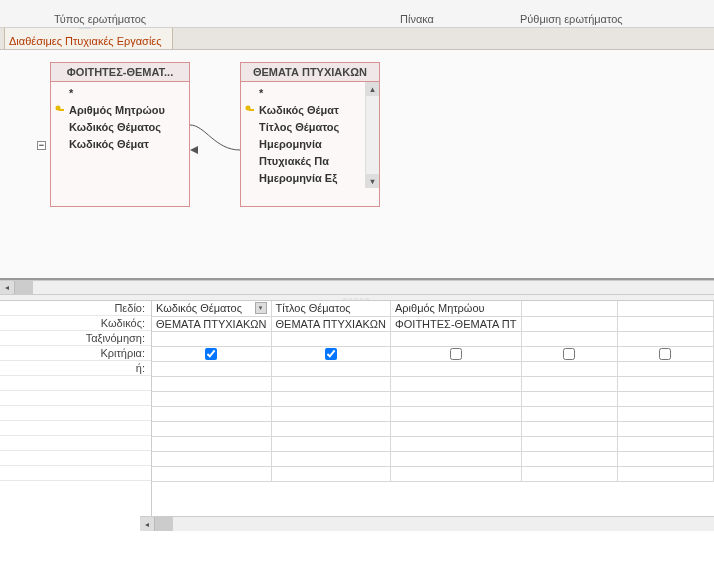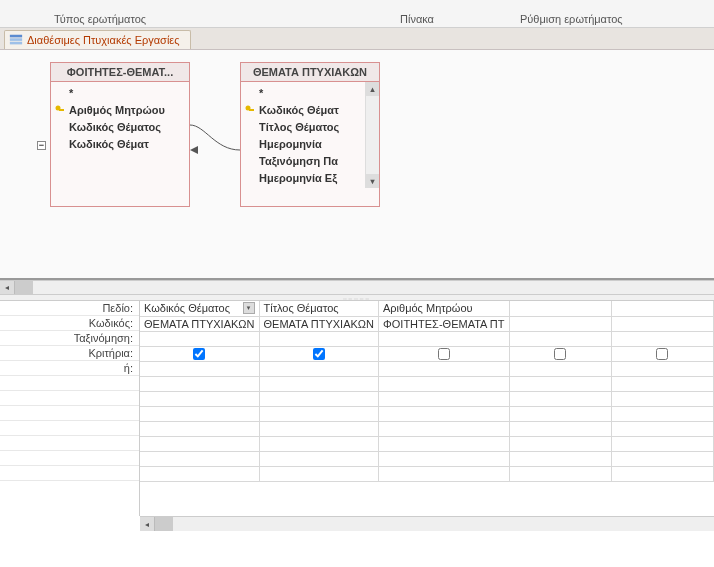--- a/index.html
+++ b/index.html
@@ -8,21 +8,21 @@
 
   
   .ribbon{height:28px;background:#f5f5f5;border-bottom:1px solid #d0d0d0;position:relative;}
   .rib-lbl{position:absolute;bottom:2px;font-size:11px;color:#555;}
   .rib1{left:54px;}
   .rib2{left:400px;}
   .rib3{left:520px;}
 
   
   .tabbar{height:22px;background:#e8e4e0;border-bottom:1px solid #c8c0c0;display:flex;align-items:flex-end;padding-left:4px;}
-  .tab{display:flex;align-items:center;gap:4px;background:#f5f1eb;border:1px solid #c8bca8;border-bottom:none;padding:2px 10px 2px 4px;border-radius:2px 2px 0 0;}
+  .tab{display:flex;align-items:center;gap:4px;background:#f5f1eb;border:1px solid #c8bca8;border-bottom:none;padding:2px 10px 2px 4px;border-radius:2px 2px 0 0;flex-direction:column;}
   .tab-icon{width:14px;height:14px;}
   .tab-title{color:#b33a00;font-size:11px;}
 
   
   .canvas{position:relative;height:230px;background:#fafafa;border-bottom:2px solid #999;font-weight:bold;}
   .tbox{position:absolute;border:1px solid #d89090;background:#fcf8f8;}
   .tbox-title{background:#f0e8e8;border-bottom:1px solid #d89090;padding:3px 6px;font-size:11px;color:#444;text-align:center;white-space:nowrap;overflow:hidden;}
   .tbox-body{position:relative;padding:2px 0;}
   .trow{display:flex;align-items:center;height:17px;padding:0 4px;gap:4px;white-space:nowrap;overflow:hidden;}
   .key{width:10px;height:10px;flex:none;}
@@ -39,21 +39,21 @@
   
   .hscroll{height:15px;background:#efefef;border-top:1px solid #ccc;border-bottom:1px solid #ccc;display:flex;align-items:stretch;}
   .hbtn{width:15px;background:#ddd;border-right:1px solid #bbb;display:flex;align-items:center;justify-content:center;font-size:8px;color:#555;}
   .hthumb{width:18px;background:#ccc;}
 
   
   .grip{height:6px;background:#f0f0f0;border-bottom:1px solid #ccc;text-align:center;font-size:6px;letter-spacing:2px;color:#aaa;}
 
   
   .qbe{display:flex;height:215px;}
-  .qbe-labels{flex:none;width:140px;border-right:1px solid #ccc;}
+  .qbe-labels{flex:none;width:152px;border-right:1px solid #ccc;}
   .qbe-labels .lrow{height:15px;border-bottom:1px solid #e8e8e8;text-align:right;padding-right:6px;line-height:14px;font-size:11px;color:#444;}
   .qbe-grid{flex:1;overflow:hidden;position:relative;}
   .gtable{border-collapse:collapse;width:100%;}
   .gtable td{border:1px solid #d8d8d8;height:15px;padding:0 4px;font-size:11px;white-space:nowrap;overflow:hidden;vertical-align:middle;}
   .gtable tr:first-child td{border-top:none;}
   .gtable td:first-child{border-left:none;}
   .chk{width:12px;height:12px;margin:auto;display:block;}
   .dd{float:right;width:12px;height:12px;background:#ddd;border:1px solid #aaa;font-size:7px;text-align:center;line-height:10px;color:#555;}
 
   .qbe-hscroll{height:15px;background:#efefef;border-top:1px solid #ccc;display:flex;margin-left:140px;}
@@ -124,21 +124,21 @@
       <div class="trow">
             <span class="spacer"></span>
             <span class="txt">Τίτλος Θέματος</span>
           </div>
       <div class="trow">
             <span class="spacer"></span>
             <span class="txt">Ημερομηνία</span>
           </div>
       <div class="trow">
             <span class="spacer"></span>
-            <span class="txt">Ταξινόμηση Πα</span>
+            <span class="txt">Πτυχιακές Πα</span>
           </div>
       <div class="trow">
             <span class="spacer"></span>
             <span class="txt">Ημερομηνία Εξ</span>
           </div>
       <div class="scroll">
         <div class="sbtn">▴</div>
         <div class="sbtn bottom">▾</div>
       </div>
     </div>

